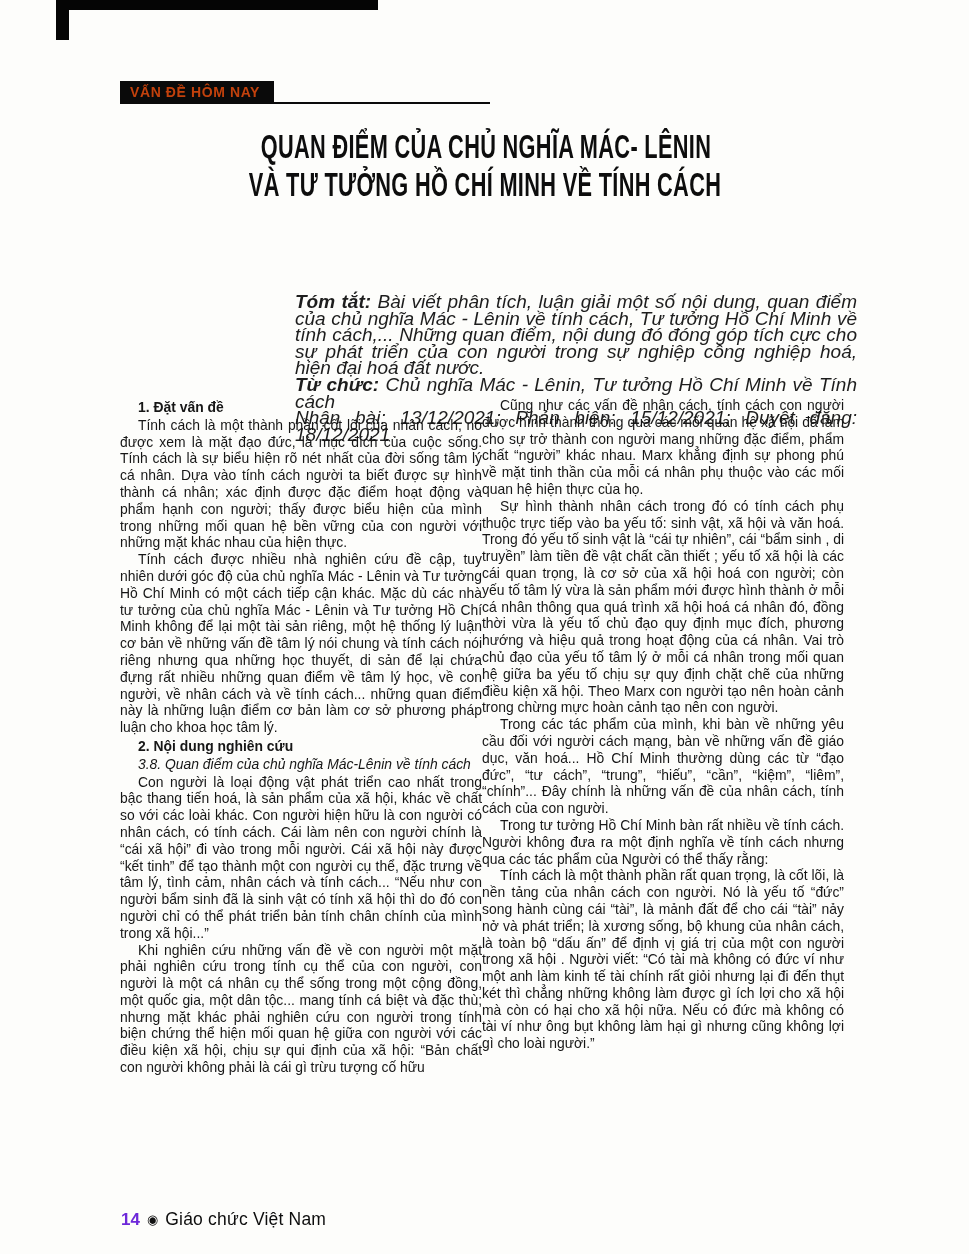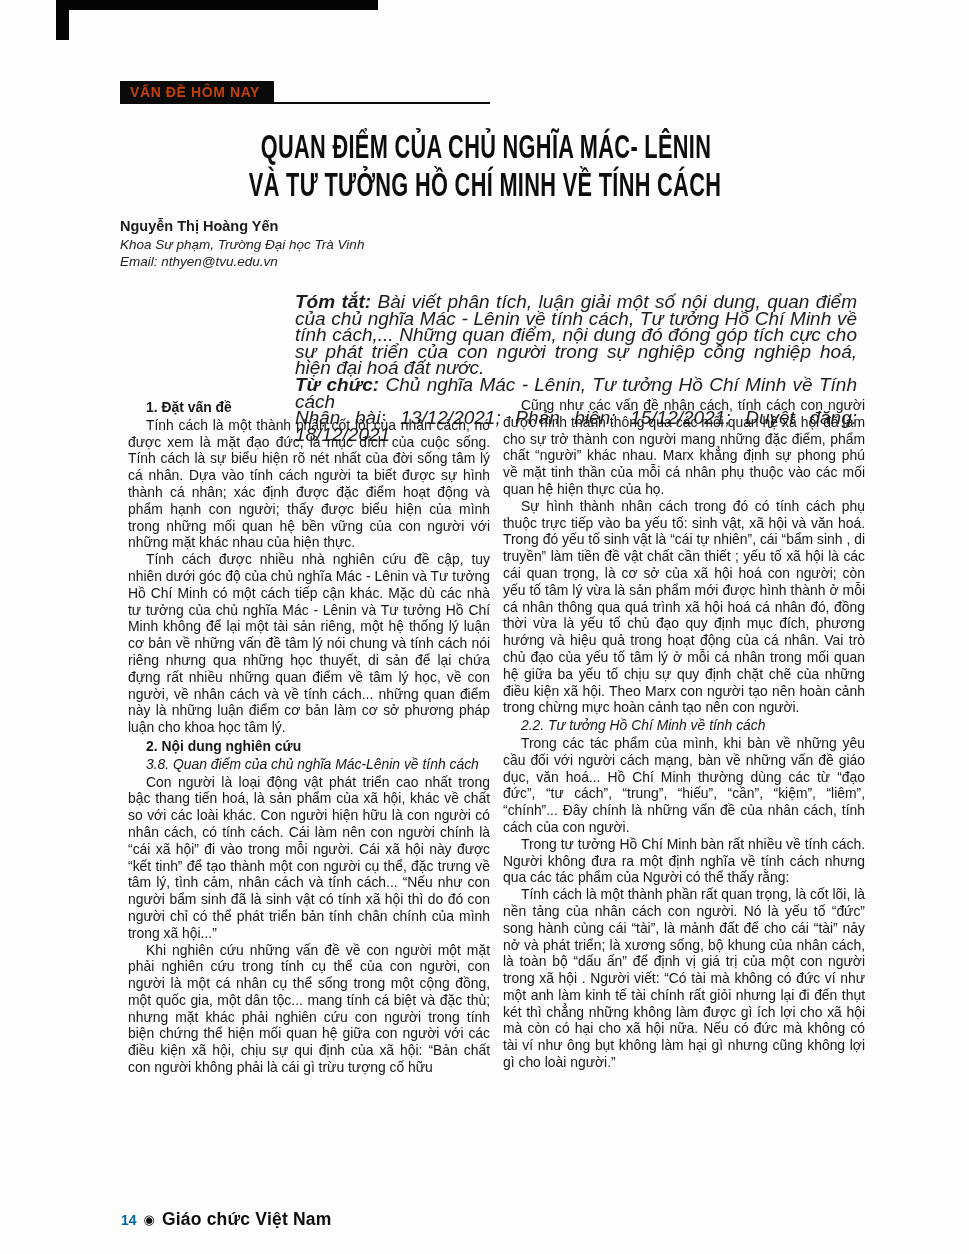--- a/index.html
+++ b/index.html
@@ -35,77 +35,71 @@
   
   .authorblock { position:absolute; left:120px; top:218px; font-size:13.5px; line-height:17.5px; }
   .author { font-weight:bold; font-size:14.5px; }
   .affil { font-style:italic; color:#222; }
 
   
   .abstract { position:absolute; left:295px; top:294px; width:562px; font-style:italic; font-size:19px; line-height:16.6px; text-align:justify; color:#1d1d1d; }
   .abs-label { font-weight:bold; }
 
   
-  .columns { position:absolute; left:128px; top:397px; width:738px; display:flex; gap:13px; }
+  .columns { position:absolute; left:120px; top:397px; width:738px; display:flex; gap:0; }
   .col { width:362px; font-size:13.9px; line-height:16.8px; text-align:justify; color:#161616; }
   .col p.text { text-indent:18px; }
   .col p.cont { text-indent:0; }
   .col p.h { font-weight:bold; text-indent:18px; margin:2px 0 1px; }
   .col p.sh { font-style:italic; text-indent:18px; margin:1px 0; }
 
   
   .footer { position:absolute; left:121px; top:1209px; display:flex; align-items:center; gap:7px; }
-  .pageno { font-weight:bold; font-size:14px; color:#0369a1; }
+  .pageno { font-weight:bold; font-size:17px; color:#6d28d9; }
   .logo { font-size:13px; color:#111; line-height:1; }
-  .journal { font-weight:bold; font-size:17.5px; letter-spacing:0.2px; color:#0d0d0d; }
+  .journal { font-weight:normal; font-size:17.5px; letter-spacing:0.2px; color:#0d0d0d; }
 </style>
 </head>
 <body>
 
 <div class="page">
 
   <div class="scan-top"></div>
   <div class="scan-corner"></div>
 
   <div class="masthead">
     <span class="masthead-label">VẤN ĐỀ HÔM NAY</span>
     <span class="masthead-rule"></span>
   </div>
 
   <h1 class="title">
     <span class="title-line">QUAN ĐIỂM CỦA CHỦ NGHĨA MÁC- LÊNIN</span><br>
     <span class="title-line">VÀ TƯ TƯỞNG HỒ CHÍ MINH VỀ TÍNH CÁCH</span>
   </h1>
 
-  <div class="authorblock">
-    <div class="author">Nguyễn Thị Hoàng Yến</div>
-    <div class="affil">Khoa Sư phạm, Trường Đại học Trà Vinh</div>
-    <div class="affil">Email: nthyen@tvu.edu.vn</div>
-  </div>
 
   <div class="abstract">
     <p class="abs-p"><b class="abs-label">Tóm tắt:</b> <span>Bài viết phân tích, luận giải một số nội dung, quan điểm của chủ nghĩa Mác - Lênin về tính cách, Tư tưởng Hồ Chí Minh về tính cách,... Những quan điểm, nội dung đó đóng góp tích cực cho sự phát triển của con người trong sự nghiệp công nghiệp hoá, hiện đại hoá đất nước.</span></p>
     <p class="abs-p"><b class="abs-label">Từ chức:</b> <span>Chủ nghĩa Mác - Lênin, Tư tưởng Hồ Chí Minh về Tính cách</span></p>
     <p class="abs-p">Nhận bài: 13/12/2021; Phản biện: 15/12/2021; Duyệt đăng: 18/12/2021</p>
   </div>
 
   <div class="columns">
     <div class="col">
       <p class="h">1. Đặt vấn đề</p>
       <p class="text">Tính cách là một thành phần cốt lõi của nhân cách, nó được xem là mặt đạo đức, là mục đích của cuộc sống. Tính cách là sự biểu hiện rõ nét nhất của đời sống tâm lý cá nhân. Dựa vào tính cách người ta biết được sự hình thành cá nhân; xác định được đặc điểm hoạt động và phẩm hạnh con người; thấy được biểu hiện của mình trong những mối quan hệ bền vững của con người với những mặt khác nhau của hiện thực.</p>
       <p class="text">Tính cách được nhiều nhà nghiên cứu đề cập, tuy nhiên dưới góc độ của chủ nghĩa Mác - Lênin và Tư tưởng Hồ Chí Minh có một cách tiếp cận khác. Mặc dù các nhà tư tưởng của chủ nghĩa Mác - Lênin và Tư tưởng Hồ Chí Minh không để lại một tài sản riêng, một hệ thống lý luận cơ bản về những vấn đề tâm lý nói chung và tính cách nói riêng nhưng qua những học thuyết, di sản để lại chứa đựng rất nhiều những quan điểm về tâm lý học, về con người, về nhân cách và về tính cách... những quan điểm này là những luận điểm cơ bản làm cơ sở phương pháp luận cho khoa học tâm lý.</p>
       <p class="h">2. Nội dung nghiên cứu</p>
       <p class="sh">3.8. Quan điểm của chủ nghĩa Mác-Lênin về tính cách</p>
       <p class="text">Con người là loại động vật phát triển cao nhất trong bậc thang tiến hoá, là sản phẩm của xã hội, khác về chất so với các loài khác. Con người hiện hữu là con người có nhân cách, có tính cách. Cái làm nên con người chính là “cái xã hội” đi vào trong mỗi người. Cái xã hội này được “kết tinh” để tạo thành một con người cụ thể, đặc trưng về tâm lý, tình cảm, nhân cách và tính cách... “Nếu như con người bẩm sinh đã là sinh vật có tính xã hội thì do đó con người chỉ có thể phát triển bản tính chân chính của mình trong xã hội...”</p>
       <p class="text">Khi nghiên cứu những vấn đề về con người một mặt phải nghiên cứu trong tính cụ thể của con người, con người là một cá nhân cụ thể sống trong một cộng đồng, một quốc gia, một dân tộc... mang tính cá biệt và đặc thù; nhưng mặt khác phải nghiên cứu con người trong tính biện chứng thể hiện mối quan hệ giữa con người với các điều kiện xã hội, chịu sự qui định của xã hội: “Bản chất con người không phải là cái gì trừu tượng cố hữu</p>
     </div>
     <div class="col">
       <p class="text">Cũng như các vấn đề nhân cách, tính cách con người được hình thành thông qua các mối quan hệ xã hội đã làm cho sự trở thành con người mang những đặc điểm, phẩm chất “người” khác nhau. Marx khẳng định sự phong phú về mặt tinh thần của mỗi cá nhân phụ thuộc vào các mối quan hệ hiện thực của họ.</p>
       <p class="text">Sự hình thành nhân cách trong đó có tính cách phụ thuộc trực tiếp vào ba yếu tố: sinh vật, xã hội và văn hoá. Trong đó yếu tố sinh vật là “cái tự nhiên”, cái “bẩm sinh , di truyền” làm tiền đề vật chất cần thiết ; yếu tố xã hội là các cái quan trọng, là cơ sở của xã hội hoá con người; còn yếu tố tâm lý vừa là sản phẩm mới được hình thành ở mỗi cá nhân thông qua quá trình xã hội hoá cá nhân đó, đồng thời vừa là yếu tố chủ đạo quy định mục đích, phương hướng và hiệu quả trong hoạt động của cá nhân. Vai trò chủ đạo của yếu tố tâm lý ở mỗi cá nhân trong mối quan hệ giữa ba yếu tố chịu sự quy định chặt chẽ của những điều kiện xã hội. Theo Marx con người tạo nên hoàn cảnh trong chừng mực hoàn cảnh tạo nên con người.</p>
-      <p class="sh">2.2. Tư tưởng Hồ Chí Minh về tính cách</p>
       <p class="text">Trong các tác phẩm của mình, khi bàn về những yêu cầu đối với người cách mạng, bàn về những vấn đề giáo dục, văn hoá... Hồ Chí Minh thường dùng các từ “đạo đức”, “tư cách”, “trung”, “hiếu”, “cần”, “kiệm”, “liêm”, “chính”... Đây chính là những vấn đề của nhân cách, tính cách của con người.</p>
       <p class="text">Trong tư tưởng Hồ Chí Minh bàn rất nhiều về tính cách. Người không đưa ra một định nghĩa về tính cách nhưng qua các tác phẩm của Người có thể thấy rằng:</p>
       <p class="text">Tính cách là một thành phần rất quan trọng, là cốt lõi, là nền tảng của nhân cách con người. Nó là yếu tố “đức” song hành cùng cái “tài”, là mảnh đất để cho cái “tài” nảy nở và phát triển; là xương sống, bộ khung của nhân cách, là toàn bộ “dấu ấn” để định vị giá trị của một con người trong xã hội . Người viết: “Có tài mà không có đức ví như một anh làm kinh tế tài chính rất giỏi nhưng lại đi đến thụt két thì chẳng những không làm được gì ích lợi cho xã hội mà còn có hại cho xã hội nữa. Nếu có đức mà không có tài ví như ông bụt không làm hại gì nhưng cũng không lợi gì cho loài người.”</p>
     </div>
   </div>
 
   <div class="footer">
     <span class="pageno">14</span>
     <span class="logo">◉</span>
     <span class="journal">Giáo chức Việt Nam</span>

